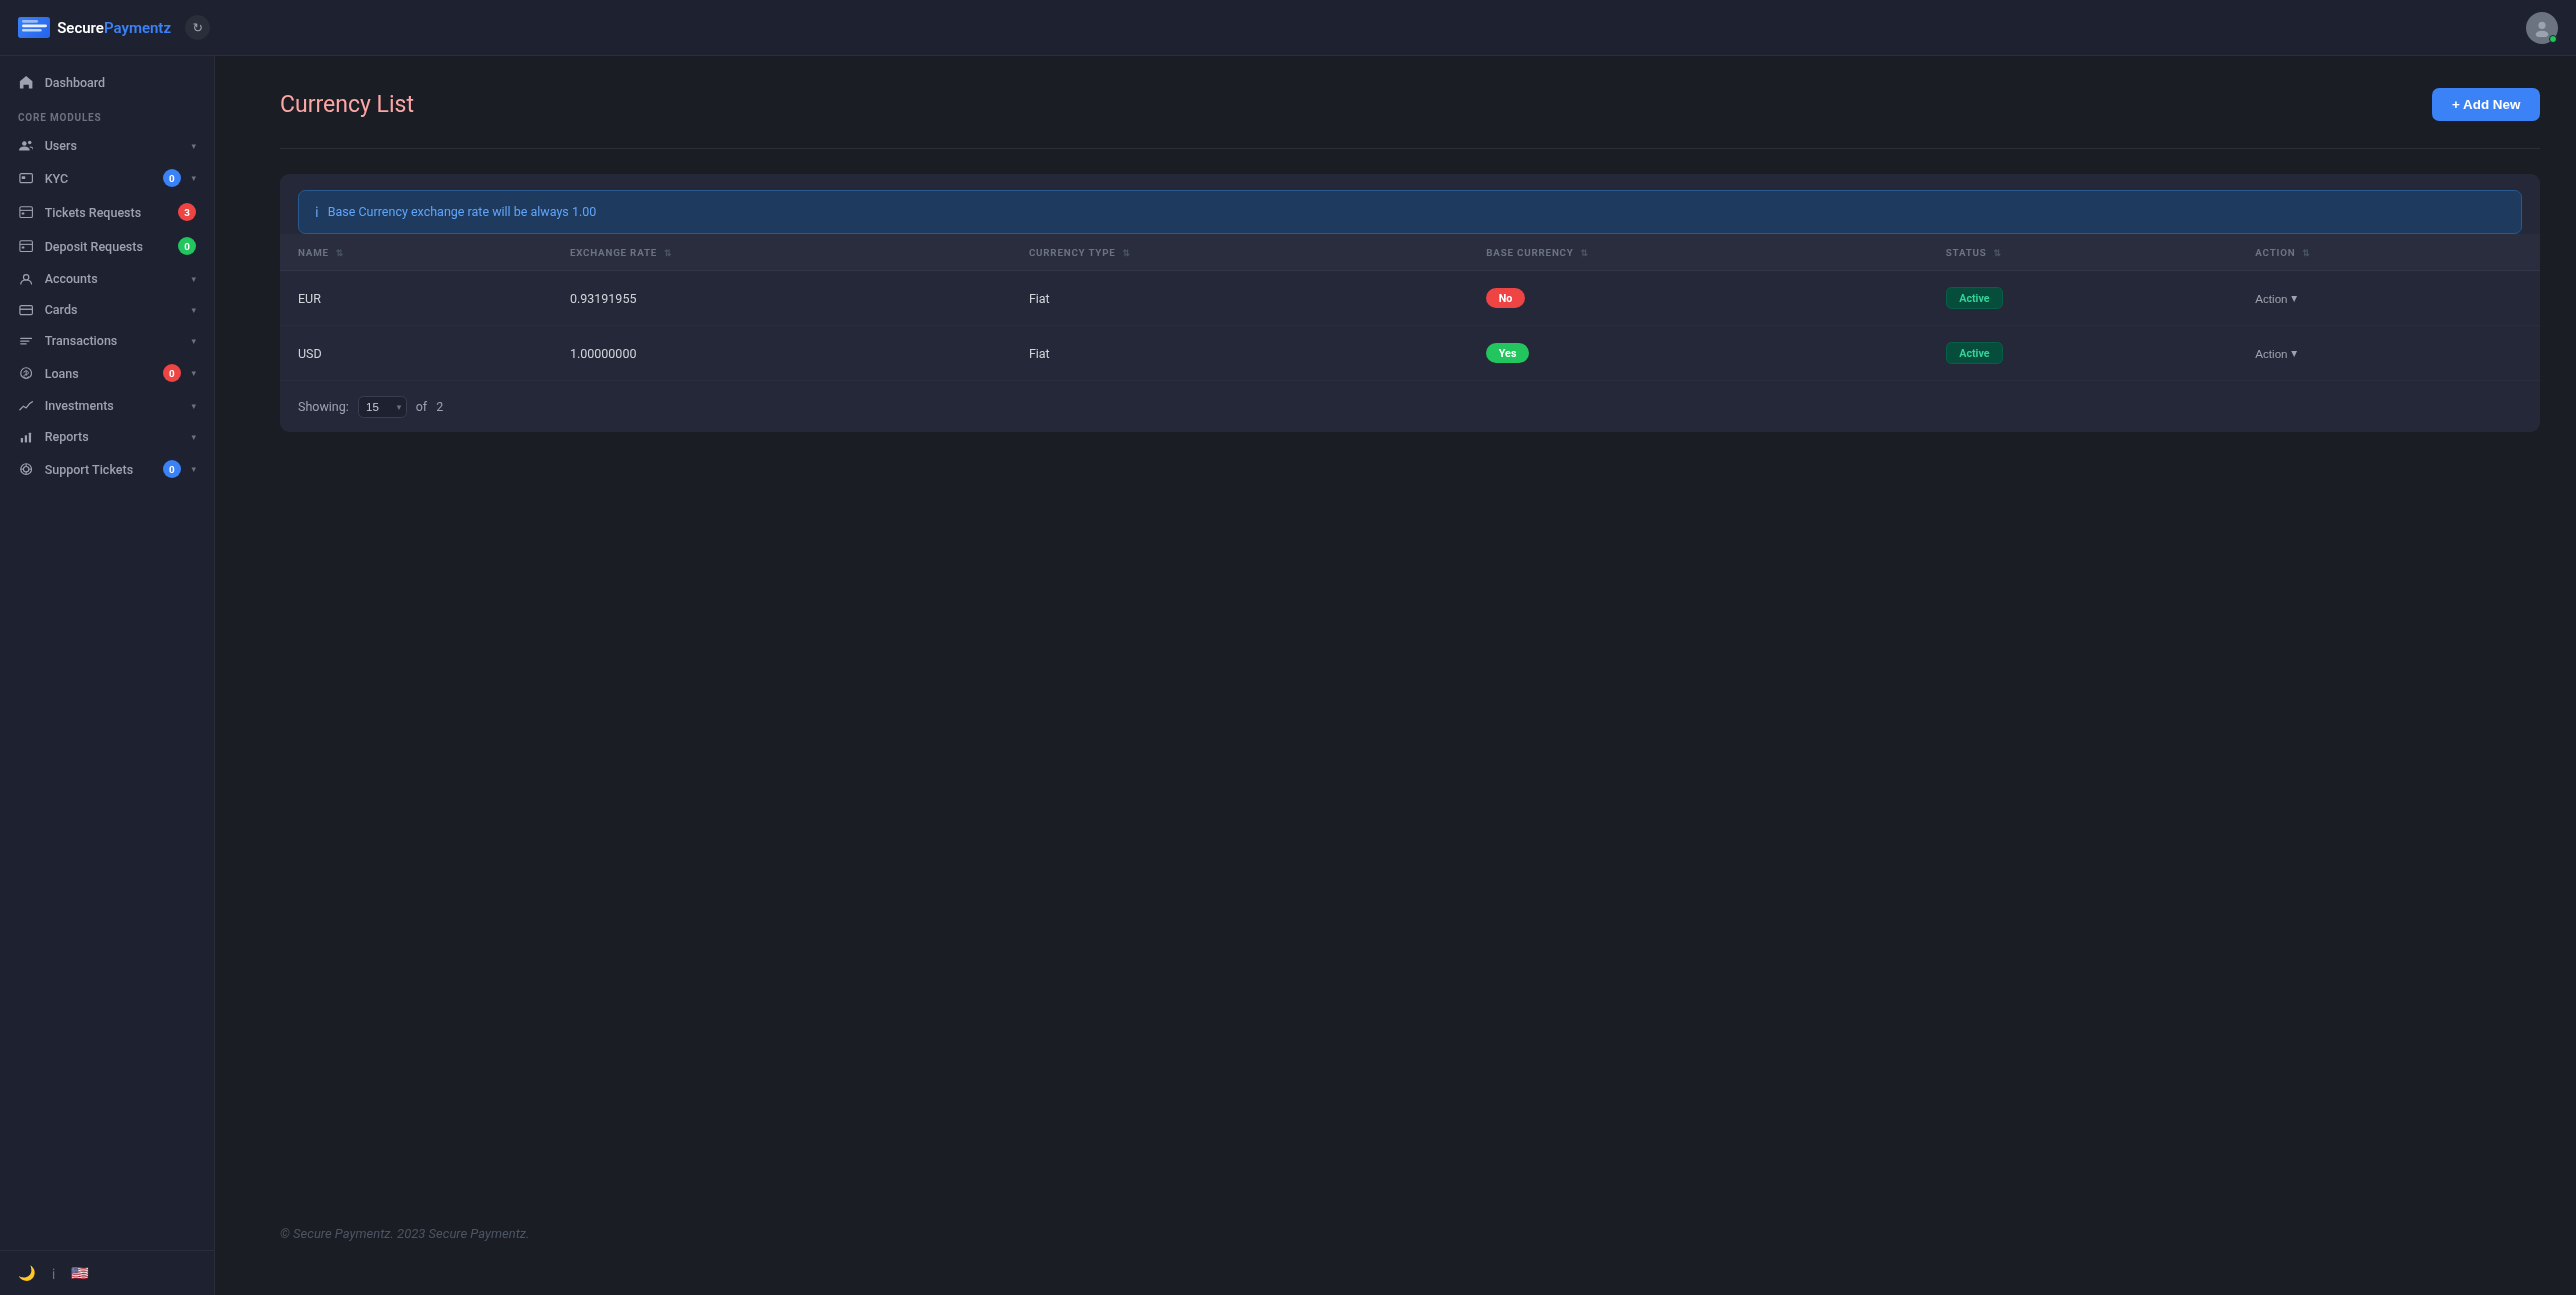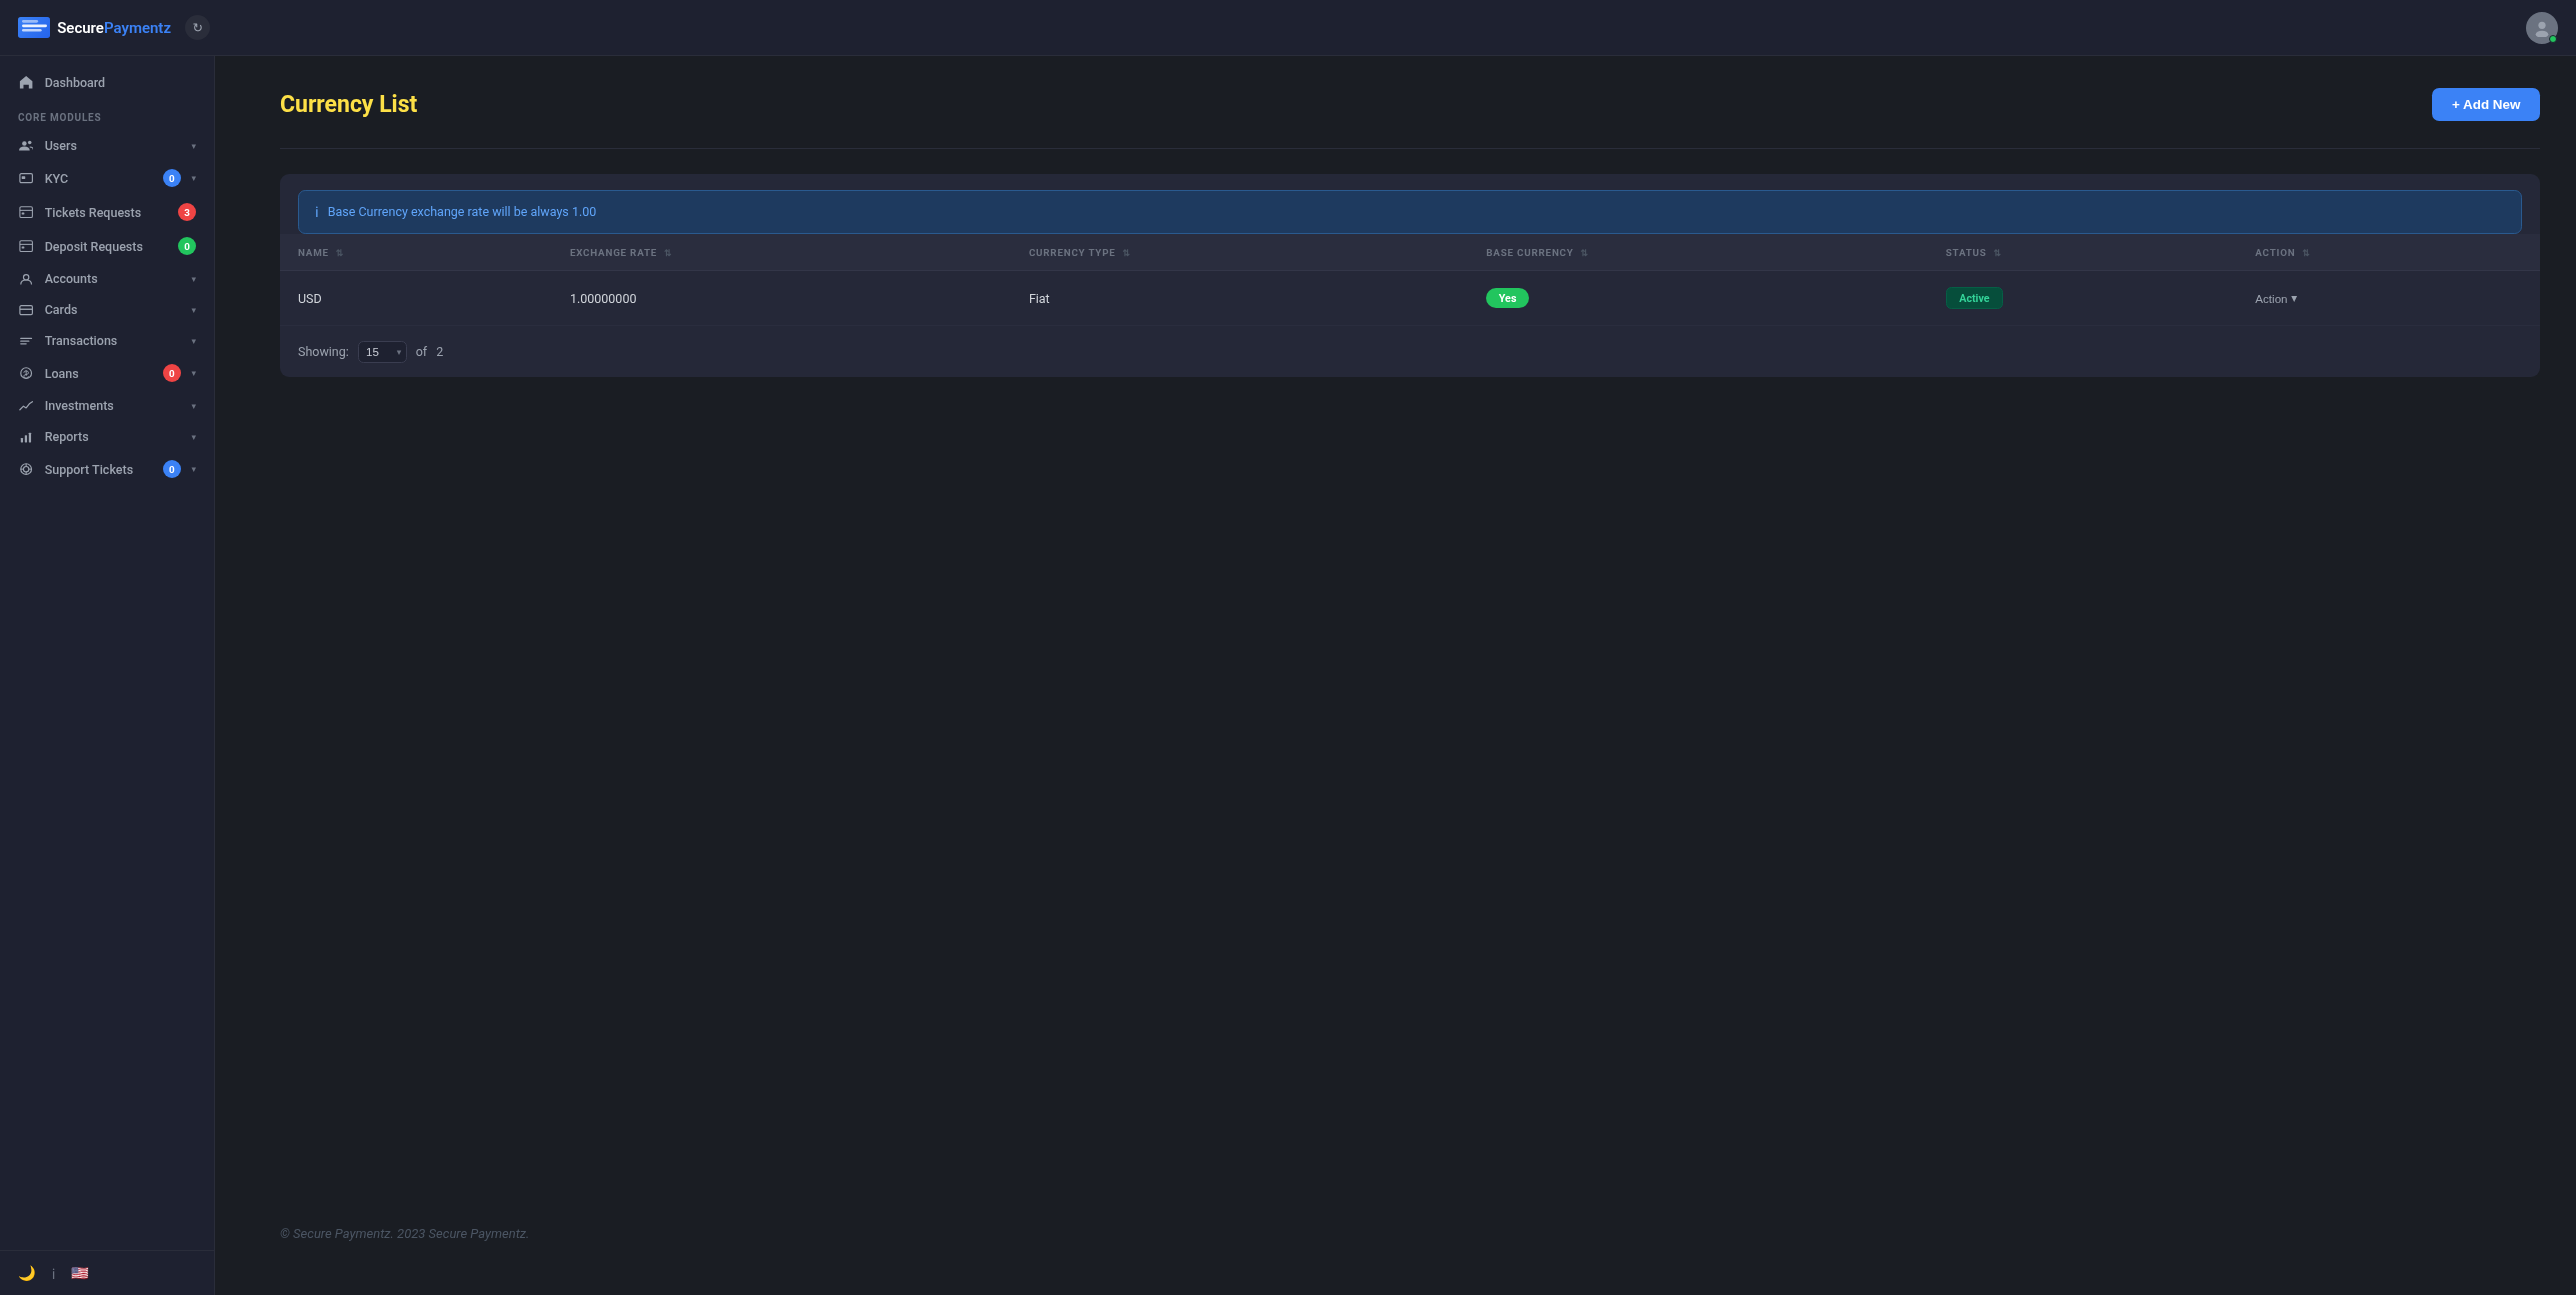--- a/index.html
+++ b/index.html
@@ -127,22 +127,22 @@
 
     .main-header {
       display: flex;
       align-items: center;
       justify-content: space-between;
       margin-bottom: 27px;
     }
 
     .page-title {
       font-size: 23px;
-      font-weight: 700;
-      color: #fde047;
+      font-weight: 400;
+      color: #fca5a5;
     }
 
     .add-btn {
       background: #3b82f6;
       color: #fff;
       border: none;
       border-radius: 7.2px;
       padding: 9px 19.7px;
       font-size: 13.4px;
       font-weight: 600;
@@ -504,20 +504,36 @@
                 <span class="sort-icon">⇅</span>
               </th>
               <th>
                 <span>ACTION</span>
                 <span class="sort-icon">⇅</span>
               </th>
             </tr>
           </thead>
           <tbody id="currency-table-body">
 
+          <tr>
+      <td>EUR</td>
+      <td>0.93191955</td>
+      <td>Fiat</td>
+      <td>
+        <span class="pill pill-red">No</span>
+      </td>
+      <td>
+        <span class="status-pill status-active">Active</span>
+      </td>
+      <td>
+        <button class="action-btn">
+          Action <span>▾</span>
+        </button>
+      </td>
+    </tr>
               <tr>
       <td>USD</td>
       <td>1.00000000</td>
       <td>Fiat</td>
       <td>
         <span class="pill pill-green">Yes</span>
       </td>
       <td>
         <span class="status-pill status-active">Active</span>
       </td>

